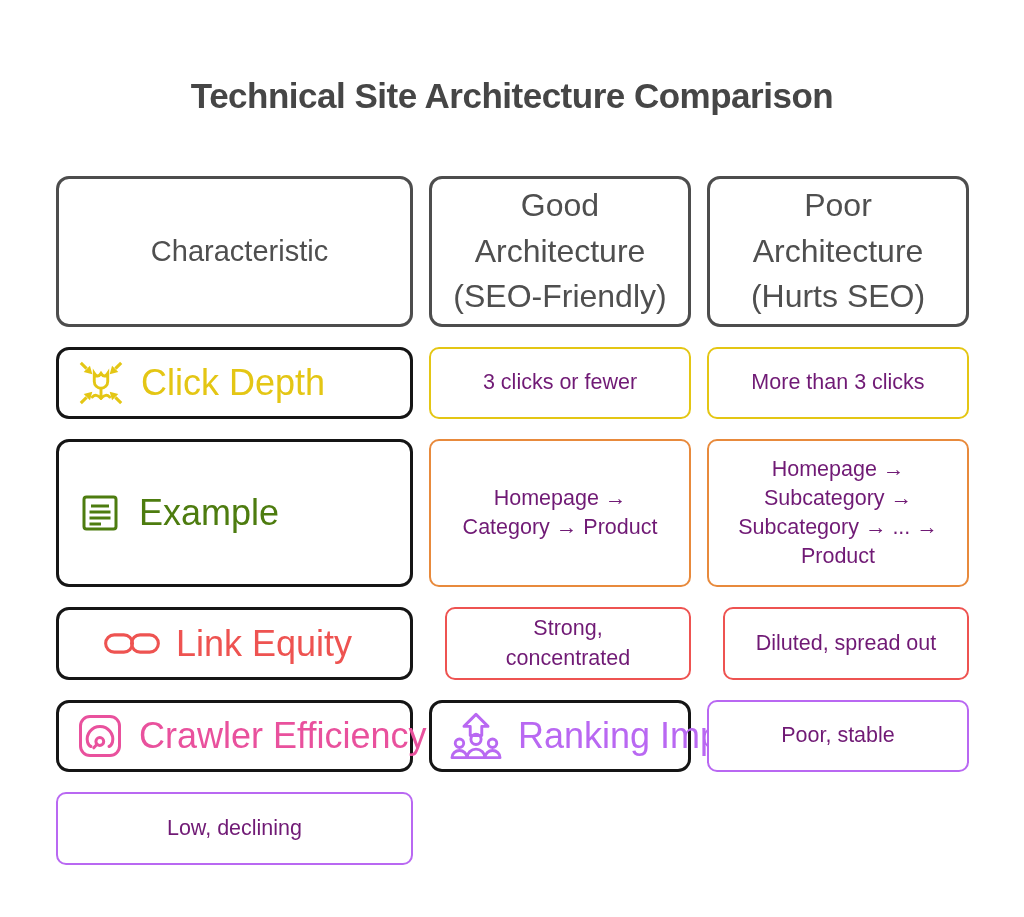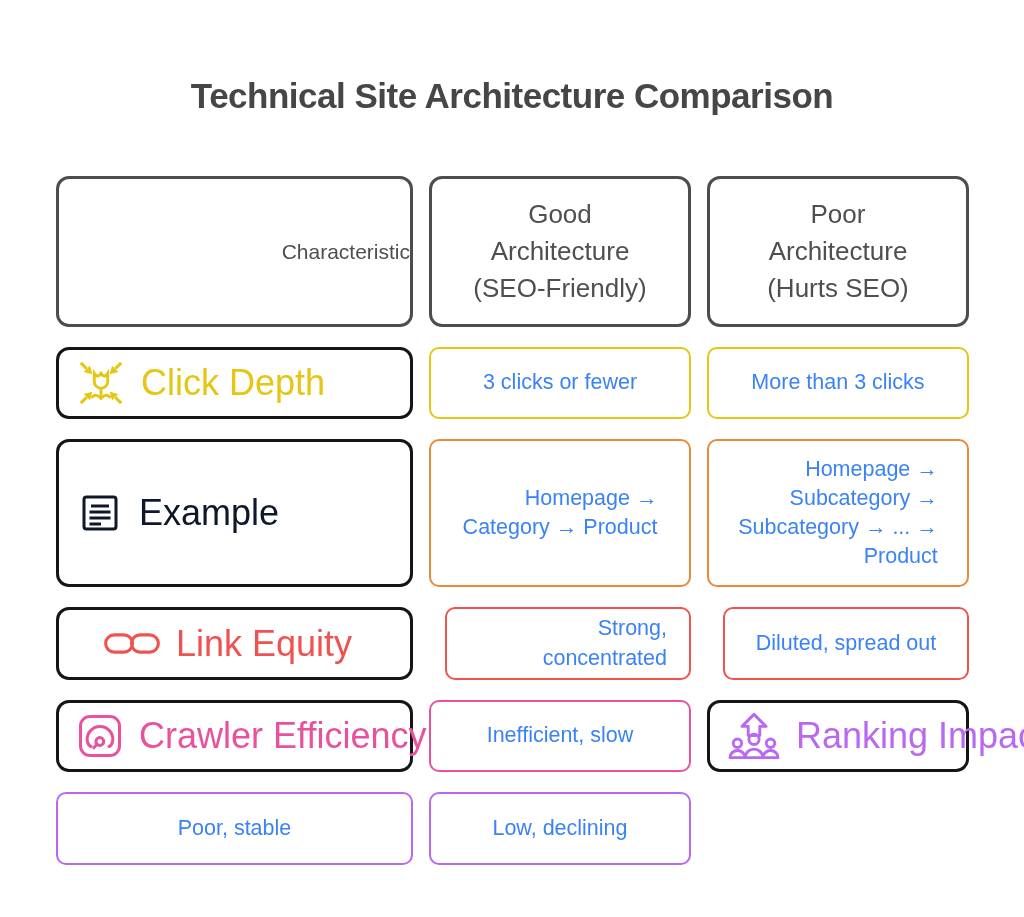--- a/index.html
+++ b/index.html
@@ -37,58 +37,58 @@
     box-sizing: border-box;
     display: flex;
     align-items: center;
     background: #ffffff;
   }
   
   .hdr {
     border: 3px solid #4d4d4d;
     border-radius: 13px;
     color: #4f4f4f;
-    font-size: 26px;
+    font-size: 32px;
     line-height: 1.42;
     justify-content: center;
     text-align: center;
   }
   .hdr-left {
-    justify-content: flex-end;
+    justify-content: center;
     text-align: left;
     padding-left: 10px;
-    font-size: 21px;
+    font-size: 29px;
   }
   
   .label-box {
     border: 3.5px solid #151515;
     border-radius: 13px;
     padding-left: 17px;
     gap: 15px;
     font-size: 36px;
   }
   .label-box .label-text { white-space: nowrap; }
   
   .value-box {
     border: 2.5px solid;
     border-radius: 10px;
     justify-content: center;
-    text-align: right;
-    color: #3b82f6;
+    text-align: center;
+    color: #701a75;
     font-size: 21.5px;
     line-height: 1.35;
     padding: 6px 22px;
   }
   .pre { white-space: pre-line; }
   .icon { display: flex; align-items: center; justify-content: center; flex: 0 0 auto; }
   .icon svg { display: block; }
   
   .c-yellow  { color: #e4c614; }
   .b-yellow  { border-color: #e4c614; }
-  .c-orange  { color: #0f172a; }
+  .c-orange  { color: #4d7c0f; }
   .b-orange  { border-color: #e88a3c; }
   .c-red     { color: #ee5351; padding-left: 44px; }
   .b-red     { border-color: #ee5351; margin-left: 16px; }
   .c-pink    { color: #e9519d; }
   .b-pink    { border-color: #e9519d; }
   .c-purple  { color: #b968f2; justify-content: space-between; }
   .b-purple  { border-color: #b968f2; }
 </style>
 </head>
 <body>
@@ -184,23 +184,20 @@
           <rect x="4.5" y="4.5" width="39" height="39" rx="9.5"></rect>
           <path d="M11.5,30 A12.8,12.8 0 1 1 36.5,30"></path>
           <path d="M11.5,30 Q12.5,33.5 15,34.5" stroke-linecap="round"></path>
           <path d="M36.5,30 Q35.5,33.5 33,34.5" stroke-linecap="round"></path>
           <circle cx="23.8" cy="29.5" r="3.9"></circle>
           <path d="M21,32.3 L17.8,35.8" stroke-linecap="round"></path>
         </svg>
       </span>
       <span class="label-text">Crawler Efficiency</span>
     </div>
-    <div class="box value-box b-pink">
-      <span class="pre">Inefficient, slow</span>
-    </div>
 
     <div class="box label-box c-purple">
       <span class="icon">
         <svg width="54" height="50" viewBox="0 0 56 52" fill="none" stroke="currentColor" stroke-width="3">
           <path d="M28,3.5 L40.5,16 H34 V25.5 H22 V16 H15.5 Z" stroke-linejoin="round"></path>
           <circle cx="28" cy="29.5" r="5.3"></circle>
           <path d="M18.8,48.5 a9.2,8.8 0 0 1 18.4,0 z" stroke-linejoin="round"></path>
           <circle cx="10.8" cy="33.5" r="4.4"></circle>
           <path d="M3,48.5 a7.8,7.4 0 0 1 15.6,0 z" stroke-linejoin="round"></path>
           <circle cx="45.2" cy="33.5" r="4.4"></circle>

